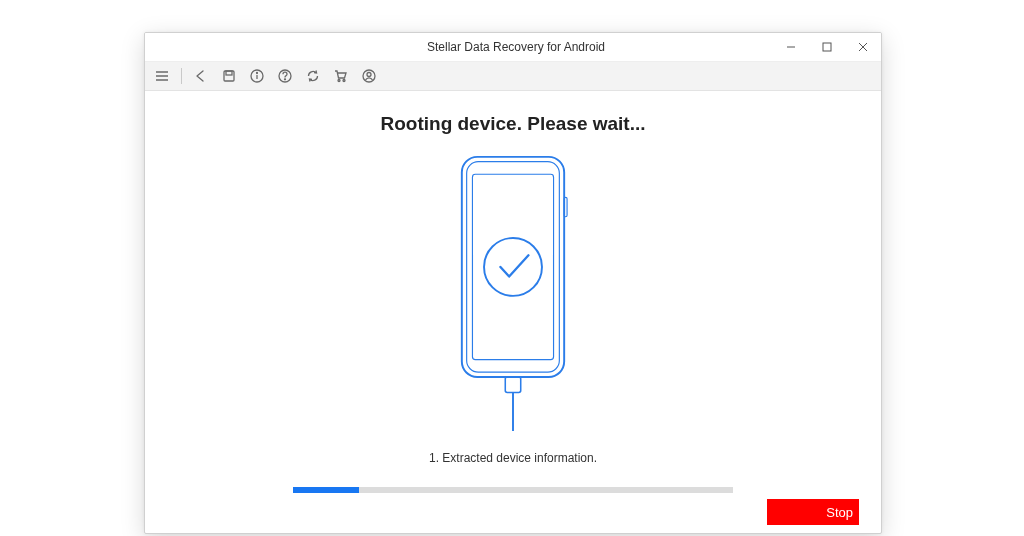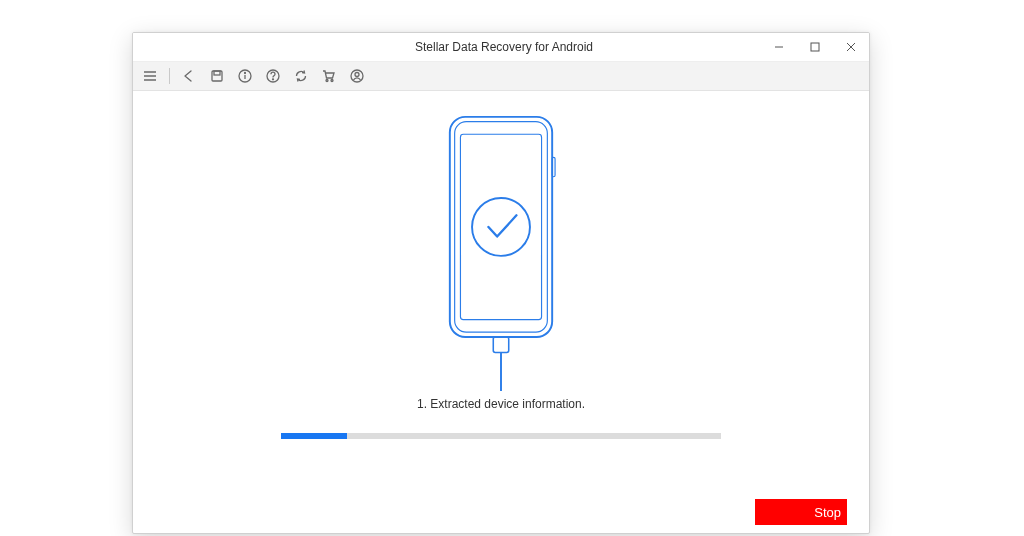--- a/index.html
+++ b/index.html
@@ -1,18 +1,18 @@
 <!DOCTYPE html>
 <html><head>
 <meta charset="utf-8">
 <style>
   html,body{margin:0;padding:0;font-family:"Segoe UI",Arial,sans-serif;background:#fff;}
   .stage{width:1024px;height:536px;position:relative;background:#fff;}
   .window{
-    position:absolute;left:132px;top:32px;width:736px;height:500px;
+    position:absolute;left:144px;top:32px;width:736px;height:500px;
     background:#fff;border:1px solid #d0d0d0;
     box-shadow:0 6px 24px rgba(0,0,0,.15),0 0 4px rgba(0,0,0,.06);
     border-radius:2px;overflow:hidden;
   }
   
   .titlebar{height:28px;line-height:28px;display:flex;align-items:center;
     justify-content:center;position:relative;font-size:12px;color:#333;
     background:#fff;border-bottom:1px solid #eee;}
   .titlebar .title-wrap{display:flex;align-items:center;gap:6px;}
   .titlebar .winbtns{position:absolute;right:0;top:0;height:28px;display:flex;}
@@ -23,21 +23,21 @@
   .toolbar{height:28px;background:#f3f3f3;border-bottom:1px solid #e3e3e3;
     display:flex;align-items:center;padding:0 8px;gap:10px;color:#6a6a6a;}
   .tb-icon{width:18px;height:18px;display:flex;align-items:center;justify-content:center;}
   .tb-sep{width:1px;height:16px;background:#c9c9c9;}
   .tb-icon svg{width:16px;height:16px;stroke:#6a6a6a;fill:none;stroke-width:1.3;}
   
   .content{padding-top:22px;text-align:center;}
   .heading{font-size:19px;color:#222;margin:0 0 18px;}
   .phone-wrap{display:flex;justify-content:center;}
   .phone-wrap svg{width:150px;height:280px;}
-  .status-line{font-size:12px;color:#333;margin-top:4px;}
+  .status-line{font-size:12px;color:#333;margin-top:18px;}
   
   .progress{width:440px;height:6px;background:#dcdcdc;margin:22px auto 0;position:relative;}
   .progress .fill{position:absolute;left:0;top:0;height:100%;background:#1877f2;}
   
   .stop{position:absolute;right:22px;bottom:8px;width:92px;height:26px;
     background:#ff0000;color:#fff;font-size:13px;border:none;display:flex;
     align-items:center;justify-content:flex-end;cursor:pointer;}
 </style>
 </head>
 <body>
@@ -124,20 +124,21 @@
       <div class="tb-icon">
         <svg viewBox="0 0 16 16">
             <circle cx="8" cy="8" r="6"></circle>
             <circle cx="8" cy="6.5" r="2"></circle>
             <path d="M4.5 12c.8-1.4 2.1-2.2 3.5-2.2s2.7.8 3.5 2.2"></path>
           </svg>
       </div>
     </div>
 
     <div class="content">
+      <h2 class="heading">Rooting device. Please wait...</h2>
 
       <div class="phone-wrap">
         <svg viewBox="0 0 150 290">
 
           <rect x="22" y="4" width="106" height="228" rx="16" ry="16" fill="none" stroke="#2b7de9" stroke-width="2"></rect>
           <rect x="27" y="9" width="96" height="218" rx="12" ry="12" fill="none" stroke="#2b7de9" stroke-width="1.2"></rect>
 
           <rect x="33" y="22" width="84" height="192" rx="3" fill="none" stroke="#2b7de9" stroke-width="1.2"></rect>
 
           <rect x="128" y="46" width="3" height="20" rx="1.5" fill="none" stroke="#2b7de9" stroke-width="1.2"></rect>

